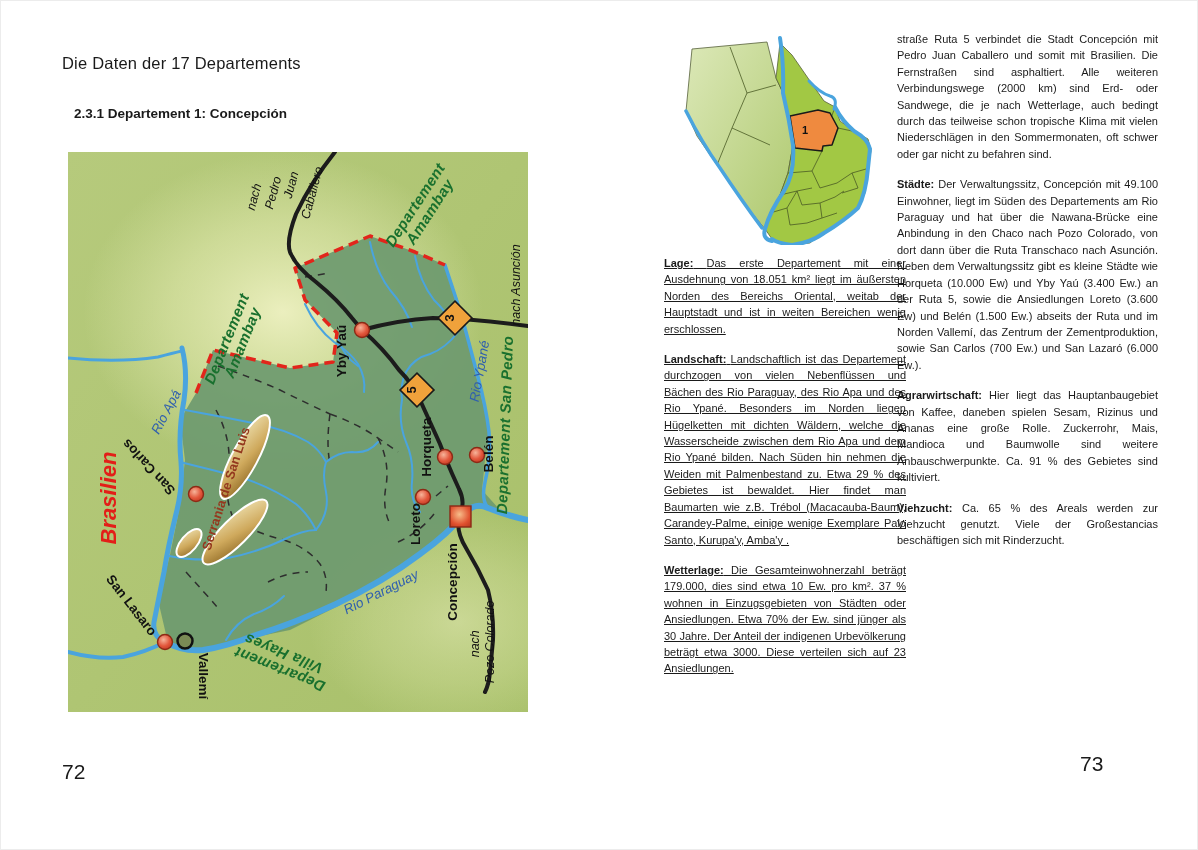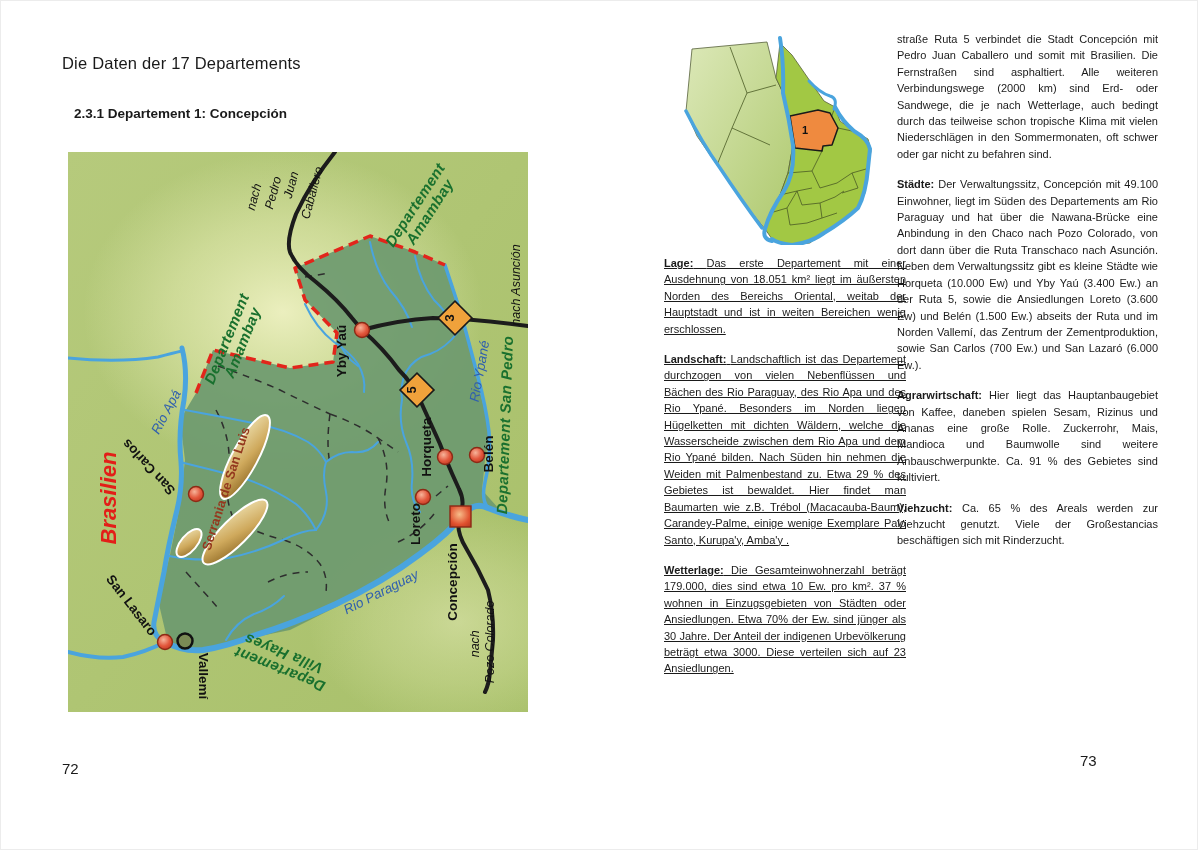--- a/index.html
+++ b/index.html
@@ -4,21 +4,21 @@
 <style>
   html,body{margin:0;padding:0;background:#ffffff;}
   body{width:1198px;height:850px;position:relative;overflow:hidden;
        font-family:"Liberation Sans",sans-serif;color:#1a1a1a;
        box-shadow:inset 0 0 0 1px #ececec;}
   .abs{position:absolute;}
   #title{left:62px;top:54px;font-size:16.5px;font-weight:normal;letter-spacing:.2px;}
   #section-heading{left:62px;top:106px;font-size:13.5px;font-weight:bold;margin-left:12px;}
   #main-map{left:68px;top:152px;}
   #inset-map{left:672px;top:33px;}
-  .pageno{font-size:15px;}
+  .pageno{font-size:21px;}
   #pageno-left{left:62px;top:760px;}
   #pageno-right{left:1080px;top:752px;width:77px;text-align:left;}
   .col{position:absolute;font-size:11px;line-height:16.4px;text-align:justify;
        hyphens:none;}
   #col-mid{left:664px;top:255px;width:242px;text-decoration:underline;}
   #col-right{left:897px;top:31px;width:261px;}
   .col p{margin:0 0 14px 0;}
   .col b{font-weight:bold;}
   svg text{font-family:"Liberation Sans",sans-serif;}
   .dept-label{font-size:15px;font-weight:bold;font-style:italic;fill:#19702e;letter-spacing:.4px;}

